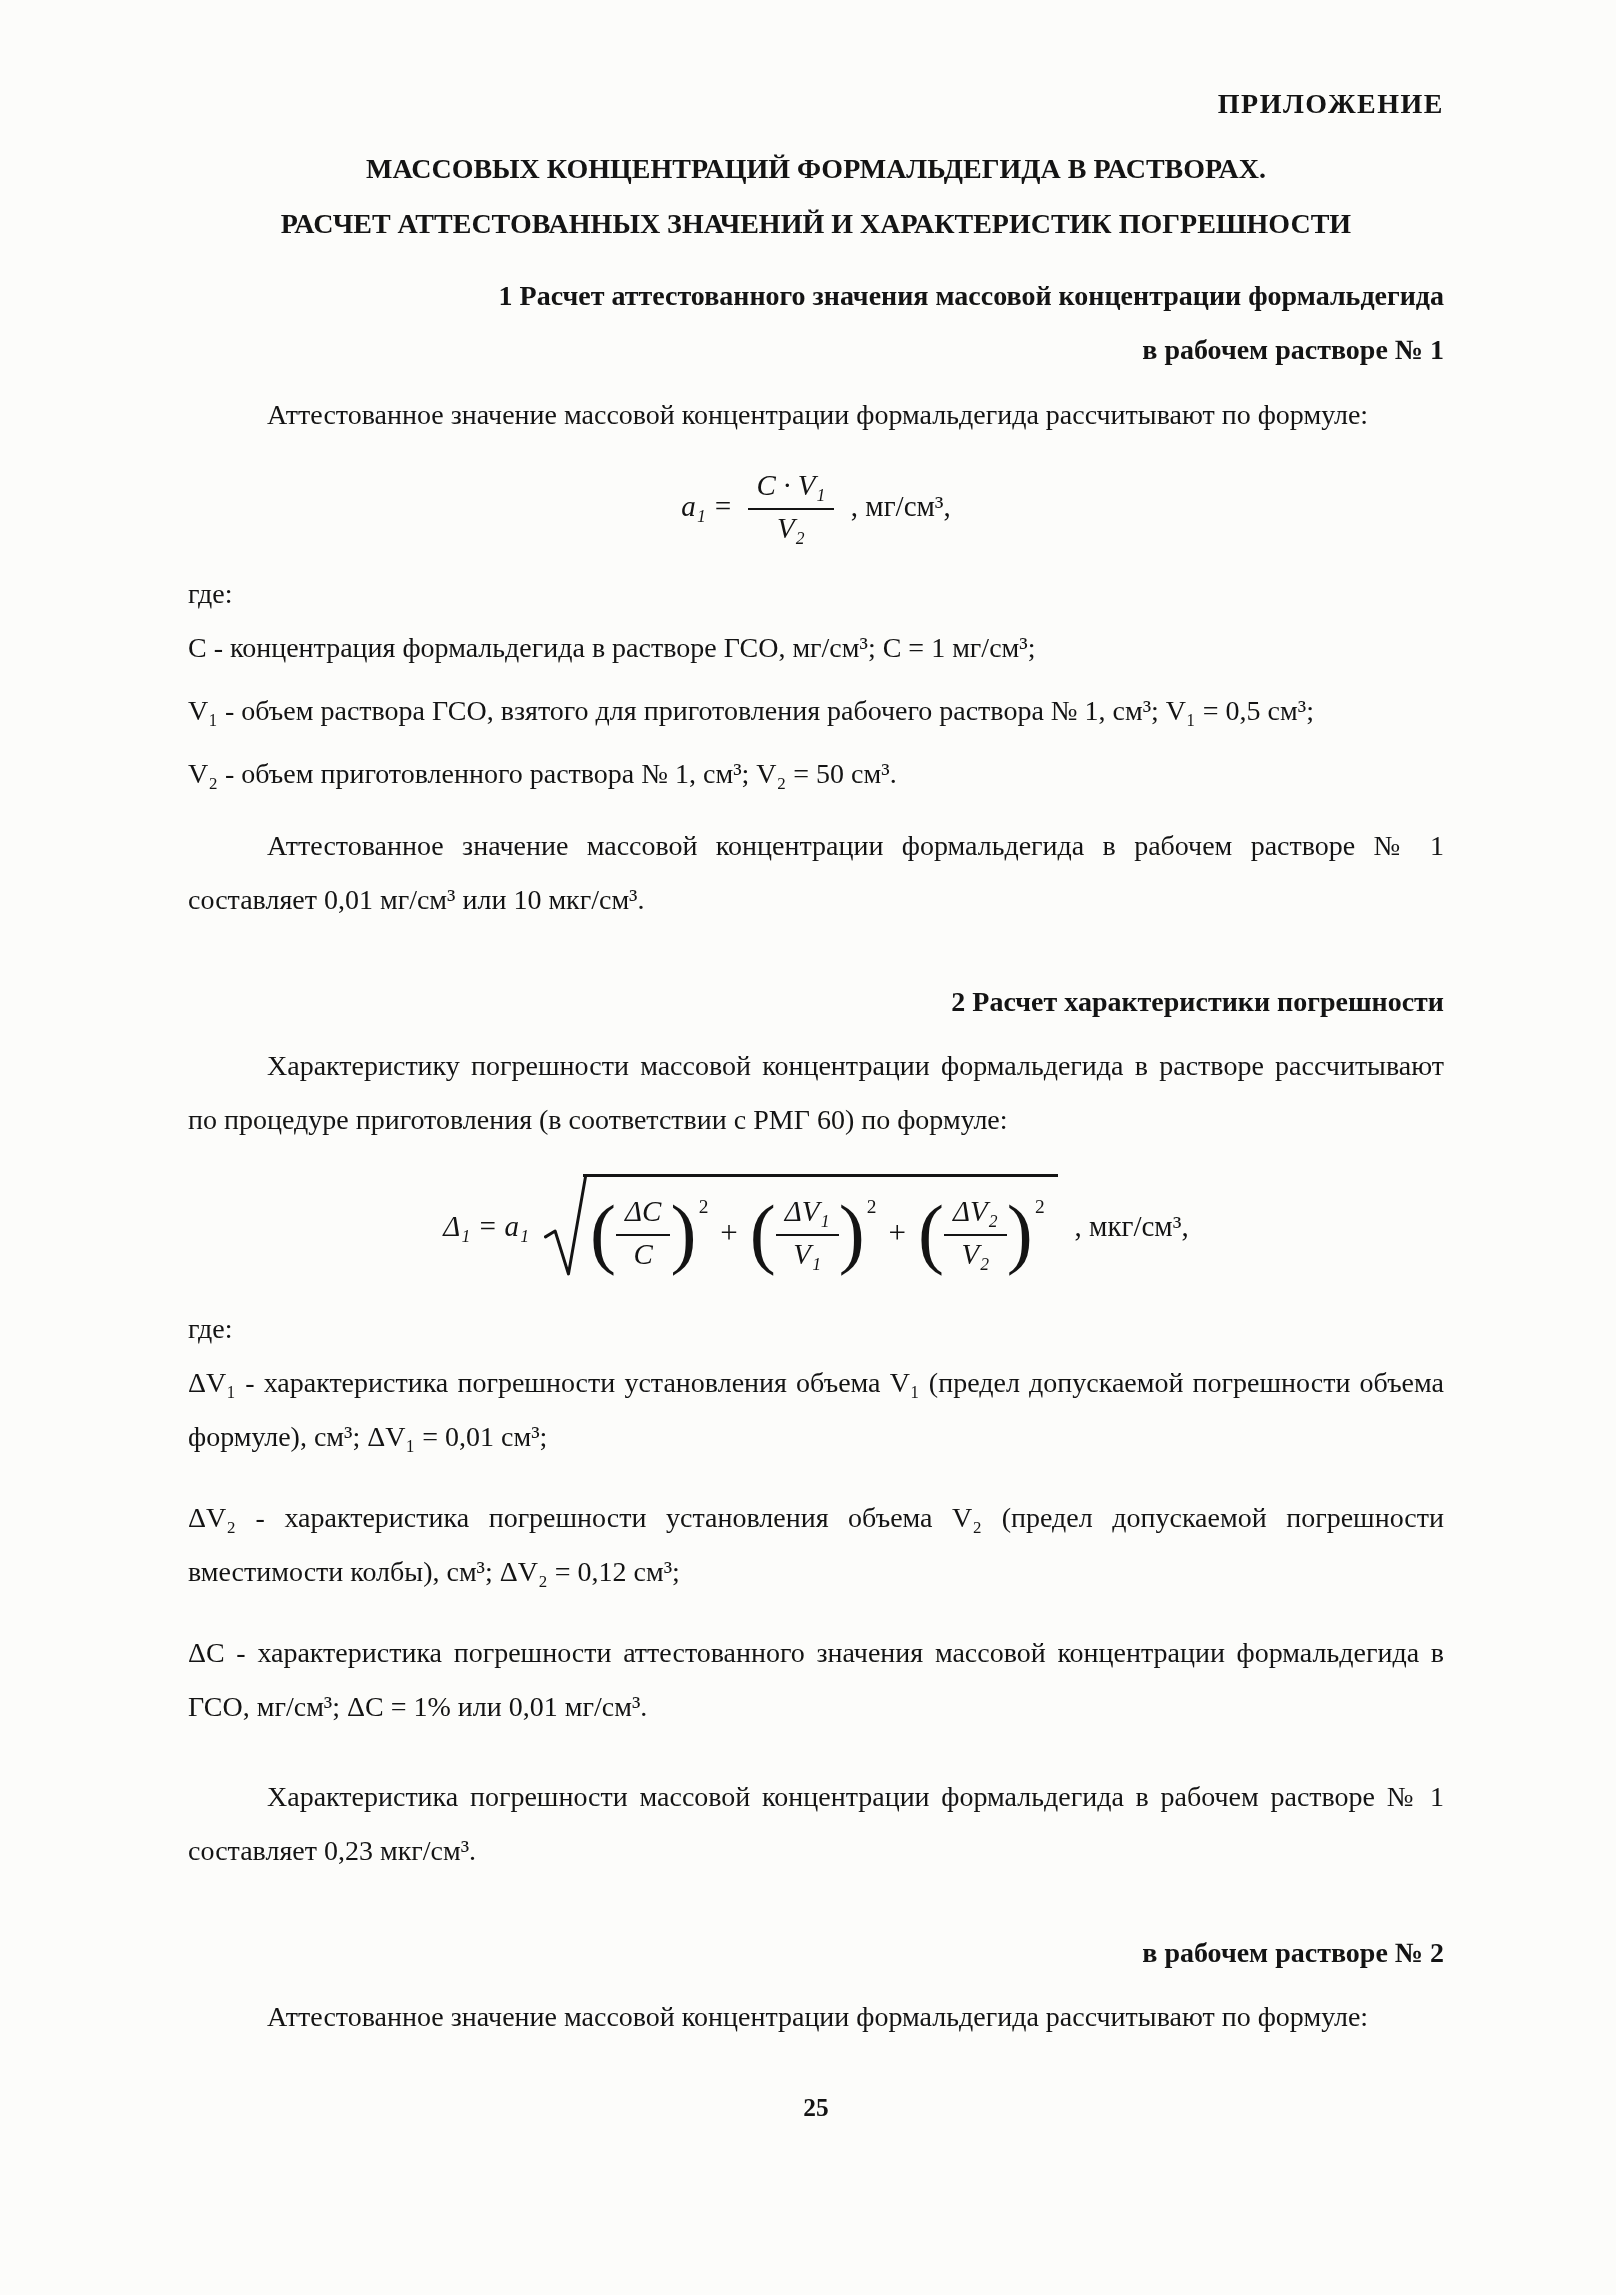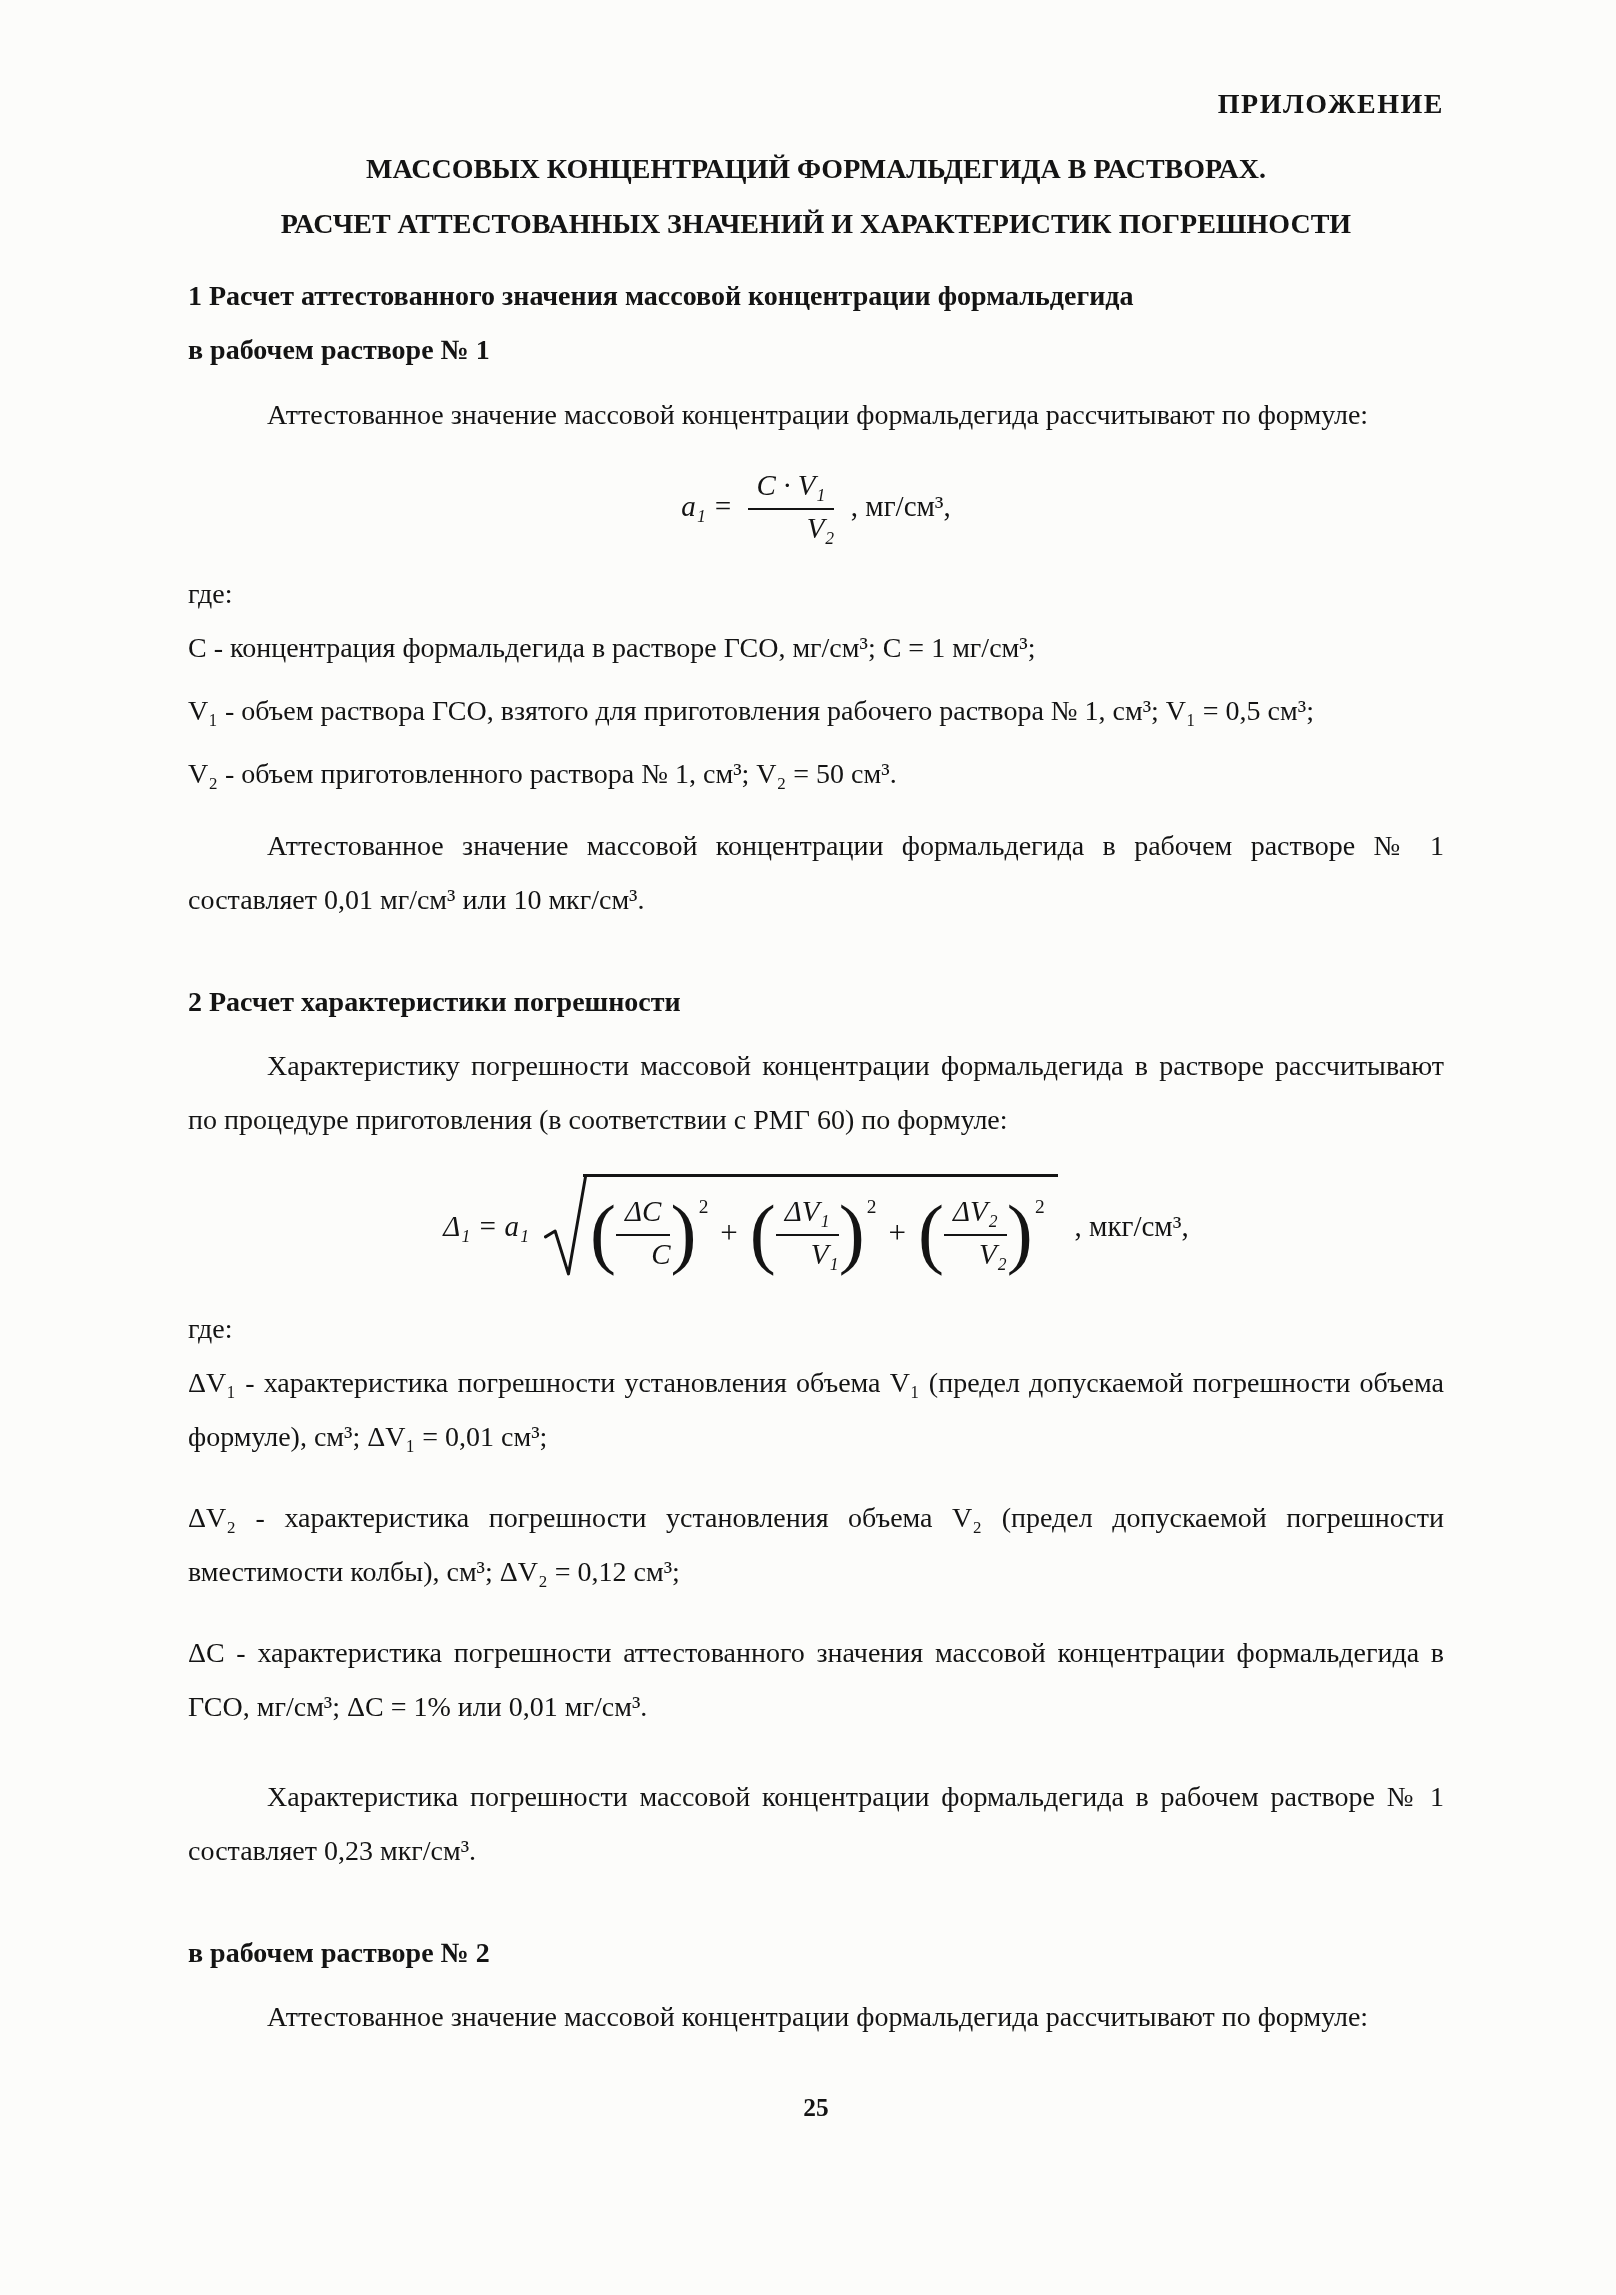--- a/index.html
+++ b/index.html
@@ -13,34 +13,34 @@
 
   .doc-code {
     text-align:right; font-weight:bold; font-size:25.4px; letter-spacing:0.7px;
     margin-bottom:55px;
   }
   .appendix {
     text-align:right; font-weight:bold; font-size:28px; letter-spacing:1.5px;
     margin-bottom:21px;
   }
   .main-title { text-align:center; font-weight:bold; font-size:28px; line-height:55px; margin-bottom:13.5px; }
-  .sec-heading { text-align:left; font-weight:bold; font-size:28px; line-height:54px; margin:18px 0 10.5px; }
+  .sec-heading { text-align:right; font-weight:bold; font-size:28px; line-height:54px; margin:18px 0 10.5px; }
   .sec-heading.top-gap { margin-top:48px; }
 
   p.body { font-size:28px; line-height:54px; text-align:justify; }
   p.indent { text-indent:79px; }
 
   .formula {
     display:flex; justify-content:center; align-items:center;
     font-size:29px; font-style:italic; margin:27px 0 22.4px;
   }
   .f-lhs { margin-right:15px; }
   .f-units { font-style:normal; margin-left:16.4px; }
 
-  .frac { display:inline-flex; flex-direction:column; align-items:flex-end; }
+  .frac { display:inline-flex; flex-direction:column; align-items:center; }
   .frac .fnum { padding:0 9px 6px; border-bottom:2.2px solid #141414; text-align:center; }
   .frac .fden { padding-top:2px; text-align:center; }
 
   .sqrt { display:inline-flex; align-items:flex-start; }
   .rad-svg { width:43px; height:105px; flex:none; margin-right:-4.5px; margin-top:0; }
   .radicand {
     display:inline-flex; align-items:center; gap:7.5px;
     border-top:3px solid #141414; min-height:105px;
     padding:9px 13.5px 0 7.5px;
   }

